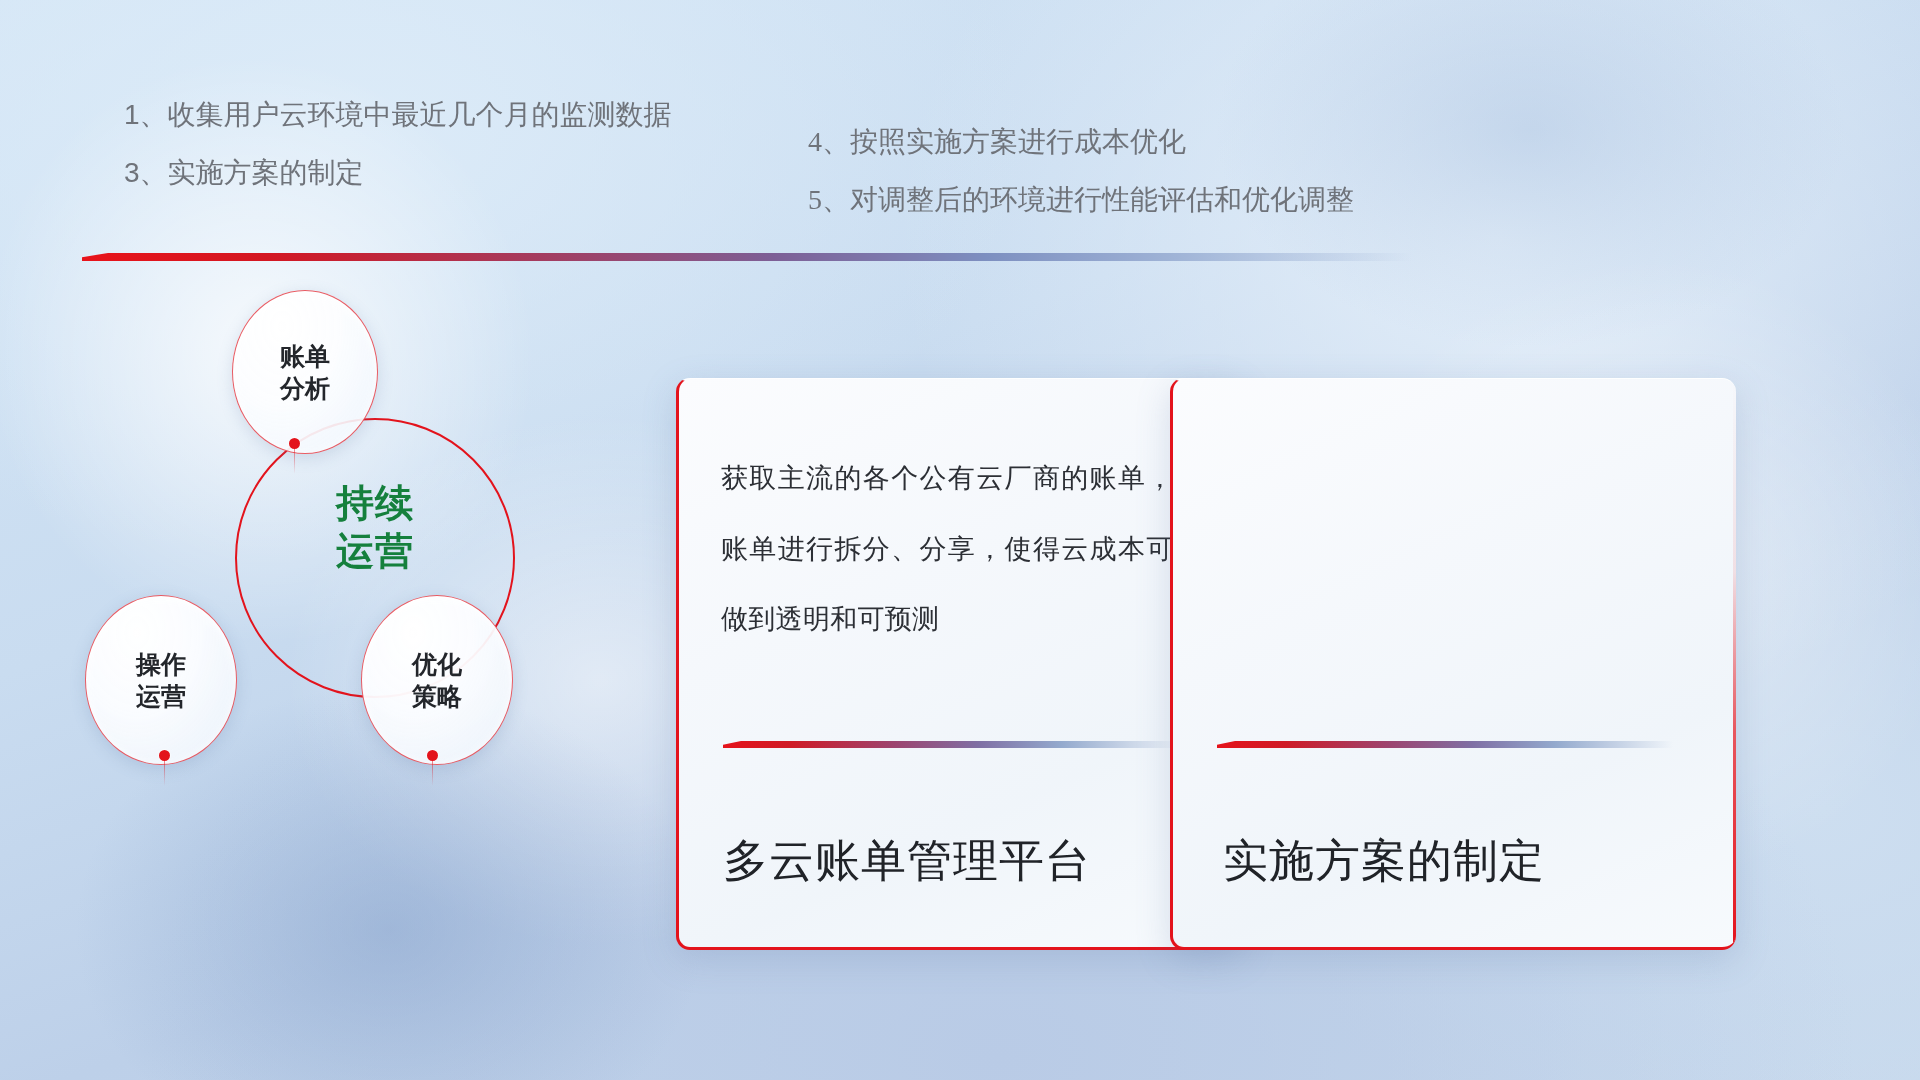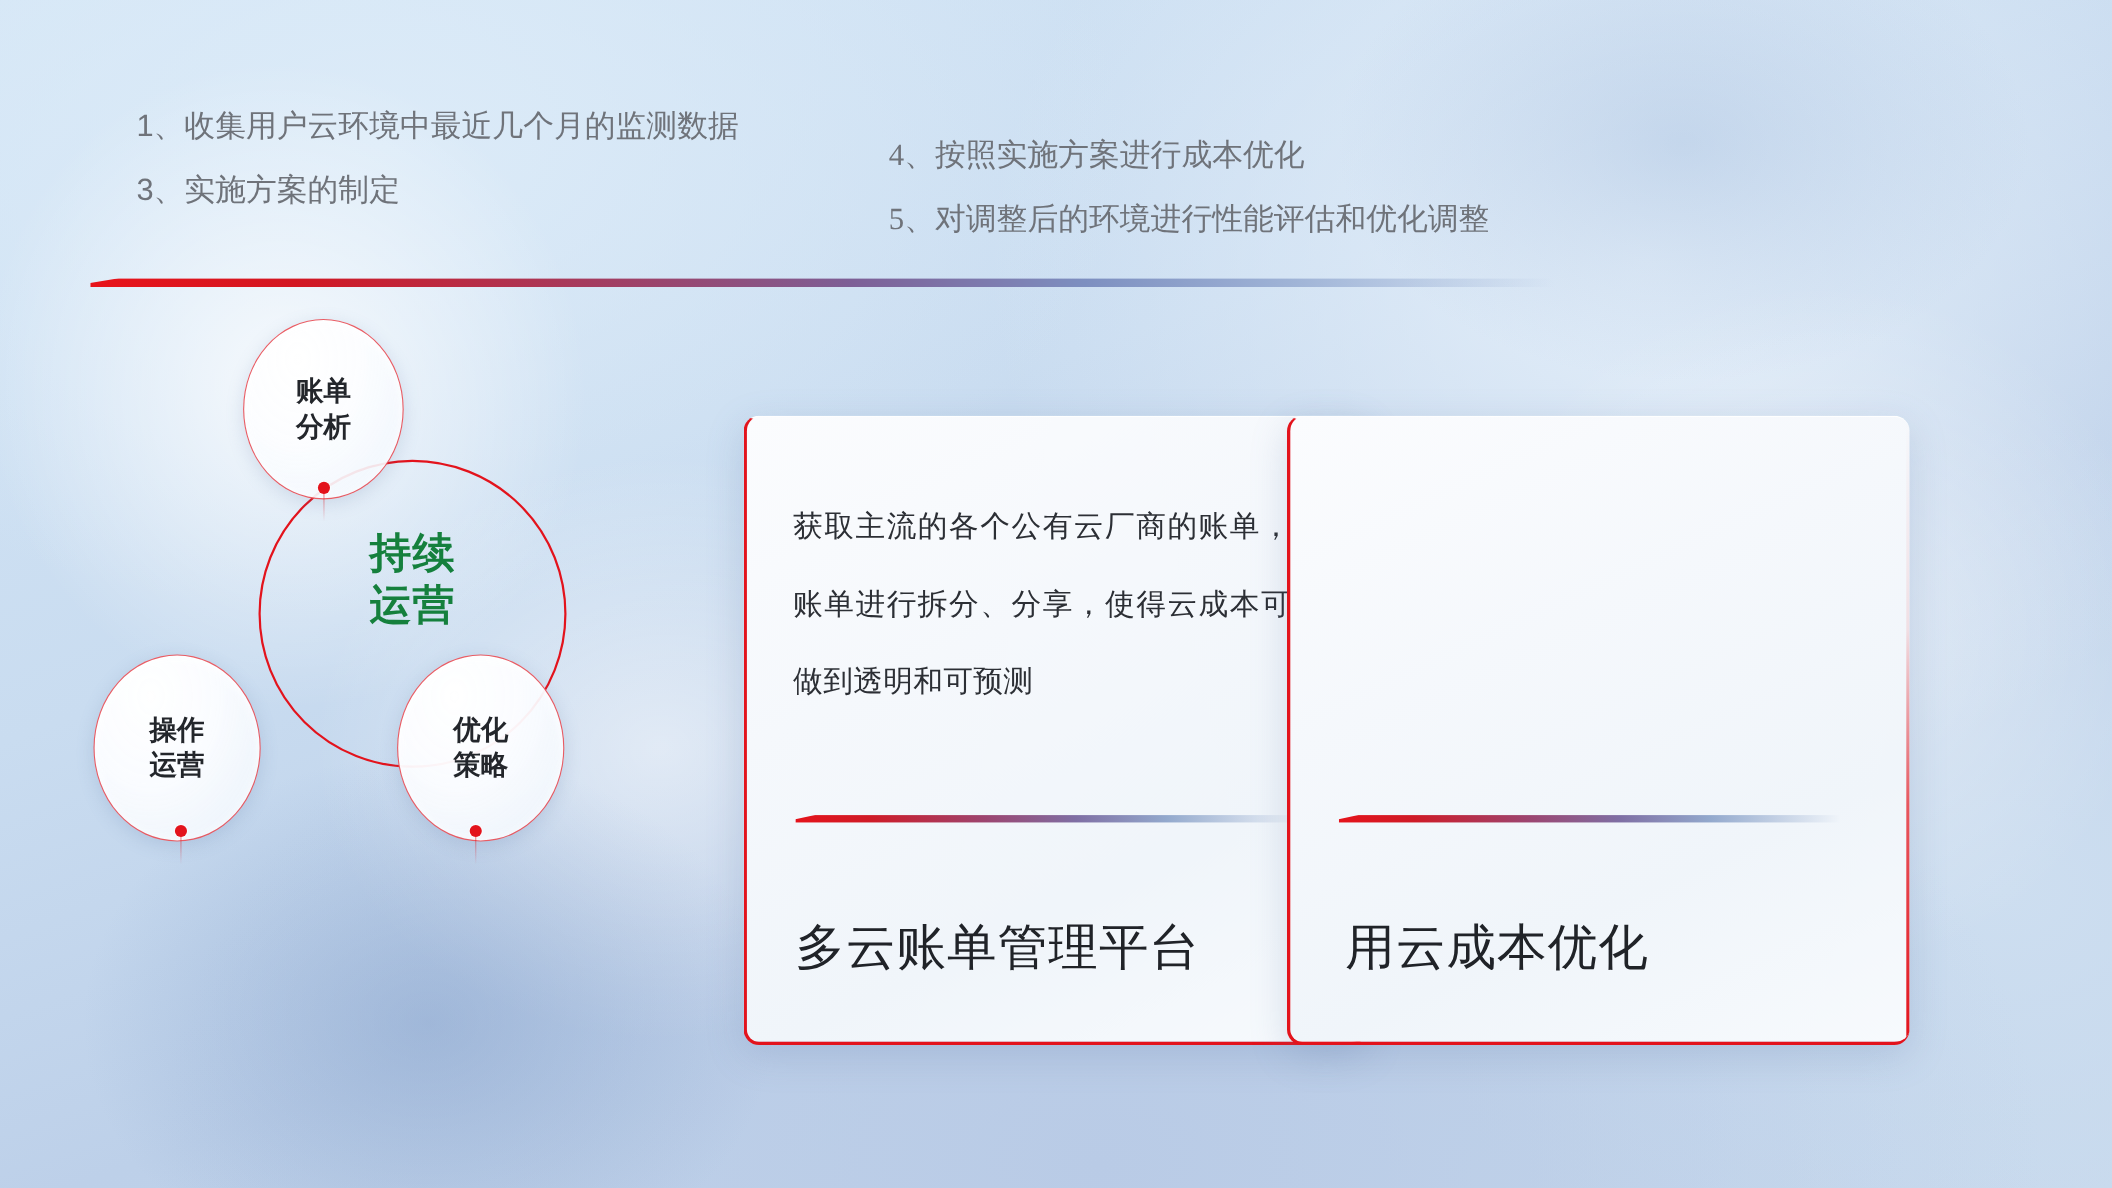--- a/index.html
+++ b/index.html
@@ -63,21 +63,21 @@
   }
   .bubble{
     position:absolute; border-radius:50%;
     border:1.4px solid rgba(226,30,40,.72);
     background:
       radial-gradient(ellipse at 34% 22%, rgba(255,255,255,.99) 0%, rgba(252,253,255,.96) 42%, rgba(238,245,252,.86) 100%);
     box-shadow:0 4px 16px rgba(90,120,165,.20), inset 0 2px 10px rgba(255,255,255,.9);
     display:flex; flex-direction:column; align-items:center; justify-content:center;
     color:#23262b; font-weight:bold; font-size:25px; line-height:1.3;
   }
-  .b-top{ left:136px; top:0px;   width:146px; height:164px; }
+  .b-top{ left:147px; top:0px;   width:146px; height:164px; }
   .b-left{ left:0px;   top:305px; width:152px; height:170px; }
   .b-right{ left:276px; top:305px; width:152px; height:170px; }
   .dot{
     position:absolute; width:11px; height:11px; border-radius:50%;
     background:#e3131c; box-shadow:0 0 0 1px rgba(255,255,255,.55);
   }
   .dot::after{
     content:""; position:absolute; left:4.5px; top:10px; width:1.6px; height:26px;
     background:linear-gradient(180deg, rgba(227,19,28,.55), rgba(227,19,28,0));
   }
@@ -173,14 +173,14 @@
 </div>
 
 <div class="card card-1">
   <div class="card-body">获取主流的各个公有云厂商的账单，对账单进行拆分、分享，使得云成本可以做到透明和可预测</div>
   <div class="card-rule"></div>
   <div class="card-title">多云账单管理平台</div>
 </div>
 
 <div class="card card-2">
   <div class="card-rule"></div>
-  <div class="card-title">用云成本优化</div>
+  <div class="card-title">实施方案的制定</div>
 </div>
 
 </body></html>

